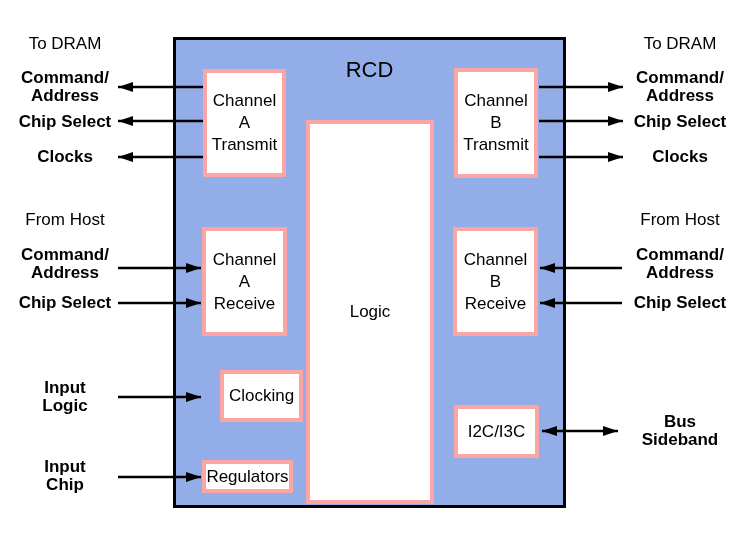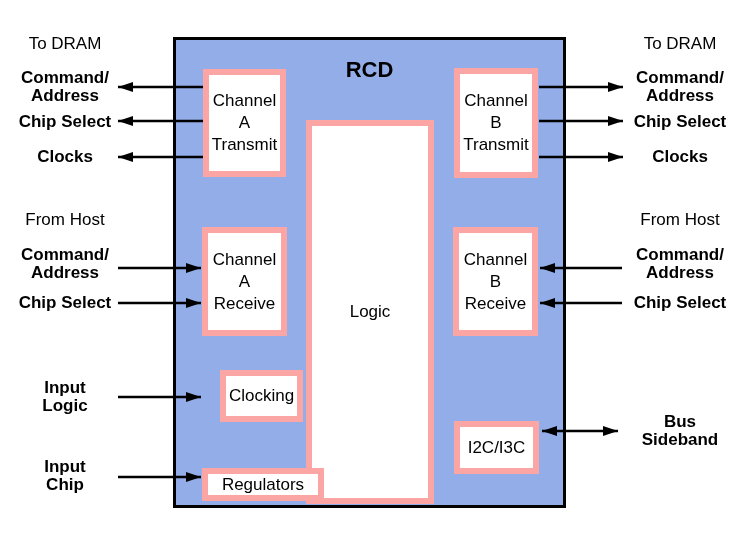--- a/index.html
+++ b/index.html
@@ -15,26 +15,26 @@
     position:absolute;
     left:173px;top:37px;width:393px;height:471px;
     background:#93ADE8;
     border:3px solid #000;
     box-sizing:border-box;
   }
   .chip-title{
     position:absolute;
     left:173px;top:58px;width:393px;
     text-align:center;
-    font-size:22px;font-weight:bold;line-height:24px;
+    font-size:22px;font-weight:normal;line-height:24px;
   }
   .box{
     position:absolute;
     background:#ffffff;
-    border:6px solid #fca5a5;
+    border:4px solid #fca5a5;
     box-sizing:border-box;
     display:flex;flex-direction:column;
     align-items:center;justify-content:center;
     text-align:right;
     font-size:17px;line-height:22px;
   }
   .lbl{
     position:absolute;
     width:130px;
     text-align:center;
@@ -103,25 +103,25 @@
   <div class="box" style="left:453px;top:227px;width:85px;height:109px;">
     <div>Channel</div>
     <div>B</div>
     <div>Receive</div>
   </div>
 
   <div class="box" style="left:220px;top:370px;width:83px;height:52px;">
     <div>Clocking</div>
   </div>
 
-  <div class="box" style="left:454px;top:421px;width:85px;height:53px;">
+  <div class="box" style="left:454px;top:405px;width:85px;height:53px;">
     <div>I2C/I3C</div>
   </div>
 
-  <div class="box" style="left:202px;top:460px;width:122px;height:33px;margin-top:8px;">
+  <div class="box" style="left:202px;top:460px;width:91px;height:33px;">
     <div>Regulators</div>
   </div>
 
   <div class="lbl hdr" style="left:0px;top:35px;">To DRAM</div>
   <div class="lbl" style="left:0px;top:69px;">
     <div>Command/</div>
     <div>Address</div>
   </div>
   <div class="lbl" style="left:0px;top:113px;">Chip Select</div>
   <div class="lbl" style="left:0px;top:148px;">Clocks</div>

